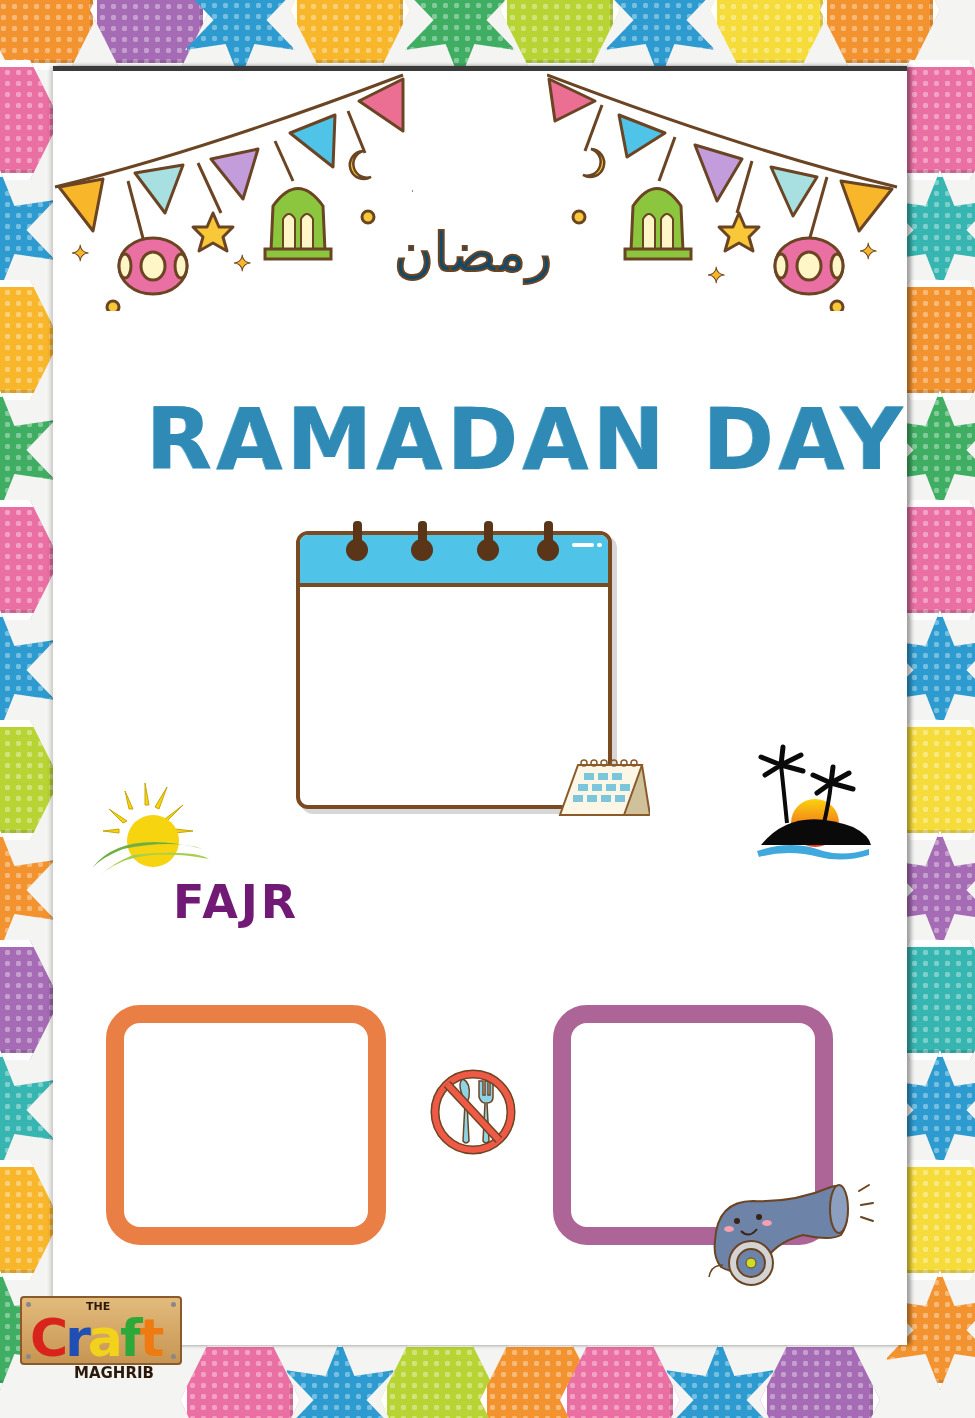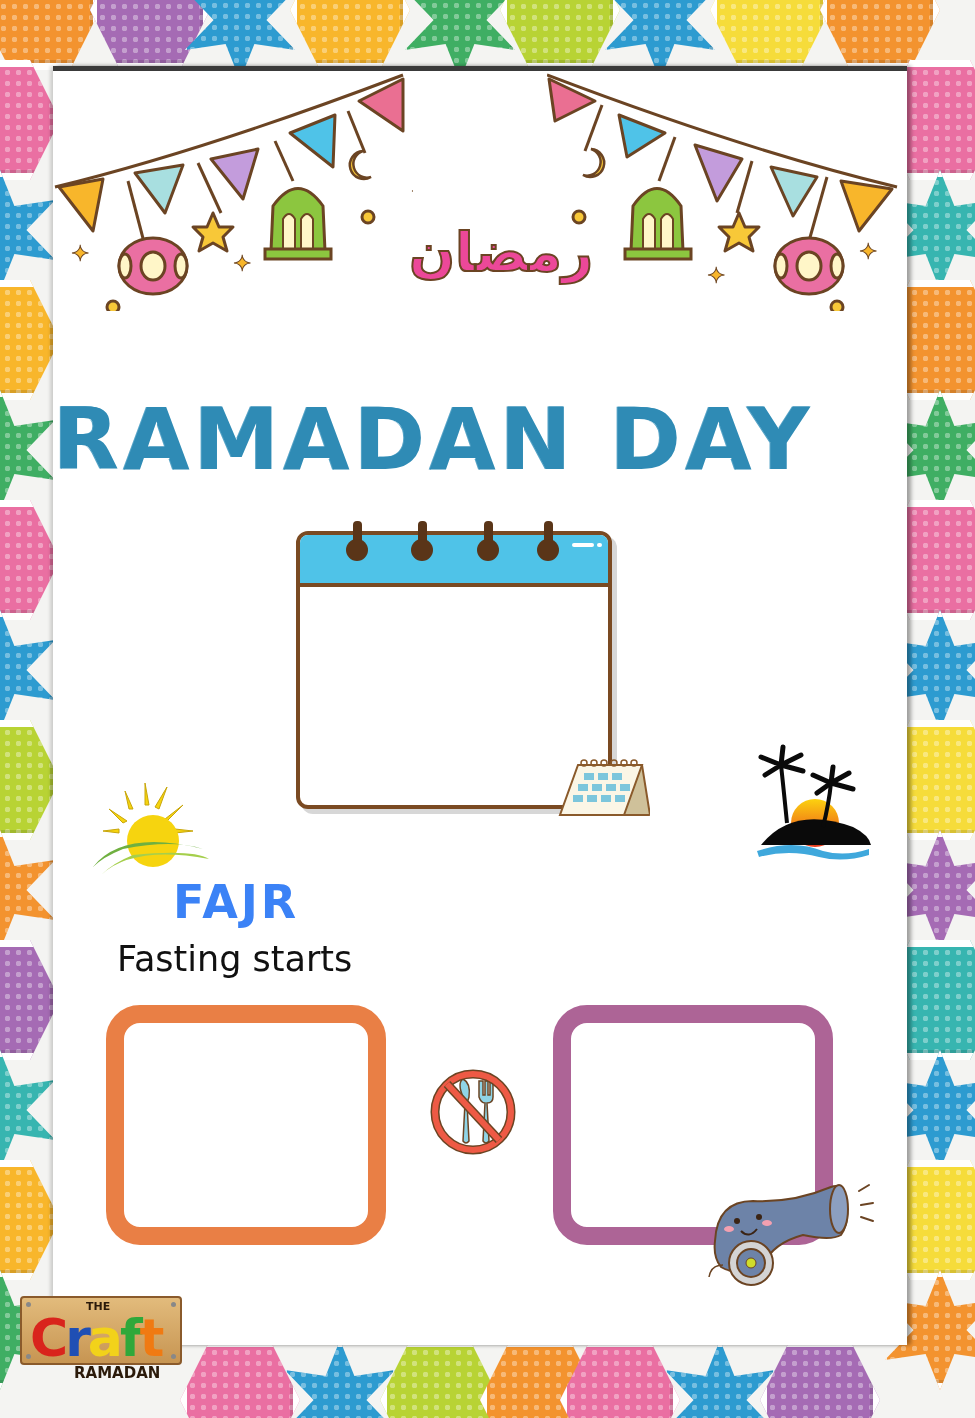--- a/index.html
+++ b/index.html
@@ -22,29 +22,29 @@
   
   .card {
     position:absolute; left:53px; top:66px; width:854px; height:1279px;
     background:#ffffff;
     border-top:5px solid #3a3a3a;
     box-shadow: 4px 0 4px rgba(0,0,0,0.35), -3px 0 3px rgba(0,0,0,0.15);
     box-sizing:border-box;
   }
   .abs { position:absolute; }
   .title {
-    position:absolute; left:0; top:318px; width:854px; text-align:left;
+    position:absolute; left:0; top:318px; width:854px; text-align:right;
     font-family:"DejaVu Sans", sans-serif; font-weight:bold;
     font-size:86px; letter-spacing:4px; color:#2f8bb5;
     text-shadow: 1px 1px 0 #fff, -1px 0 0 #5aa6c9;
   }
   .arabic {
-    position:absolute; left:300px; top:150px; width:240px; 
-    font-family:"DejaVu Sans", sans-serif; font-weight:bold;
-    font-size:54px; color:#ec4899;
+    position:absolute; left:300px; top:150px; width:240px; text-align:center;
+    font-family:"DejaVu Sans", sans-serif; font-weight:normal;
+    font-size:54px; color:#0c4a6e;
     -webkit-text-stroke: 2px #6b4423;
   }
   .prayer-name {
     position:absolute; font-weight:bold; font-size:46px; letter-spacing:3px;
     font-family:"DejaVu Sans", sans-serif;
   }
   .prayer-sub {
     position:absolute; font-size:35px; color:#111111;
     font-family:"DejaVu Sans", sans-serif;
   }
@@ -264,22 +264,21 @@
     </defs>
     <circle cx="62" cy="80" r="24" fill="url(#sunG)"></circle>
     <path d="M8 102 Q40 62 100 84 Q116 92 118 102 Z" fill="#0a0a0a"></path>
     <path d="M4 108 Q40 96 70 108 Q92 114 116 106 L116 112 Q90 120 66 114 Q36 106 6 114 Z" fill="#3fa8dc"></path>
     <path d="M34 80 Q30 40 28 22" stroke="#0a0a0a" stroke-width="4" fill="none"></path>
     <path d="M28 22 L8 14 M28 22 L12 32 M28 22 L48 12 M28 22 L50 28 M28 22 L30 4" stroke="#0a0a0a" stroke-width="5" stroke-linecap="round"></path>
     <path d="M70 84 Q76 60 78 40" stroke="#0a0a0a" stroke-width="4" fill="none"></path>
     <path d="M78 40 L60 32 M78 40 L64 50 M78 40 L96 30 M78 40 L100 46 M78 40 L80 24" stroke="#0a0a0a" stroke-width="5" stroke-linecap="round"></path>
   </svg>
 
-  <div class="prayer-name" style="left:120px;top:804px;color:#3b82f6;">FAJR</div>
-  <div class="prayer-sub" style="left:64px;top:868px;">Fasting starts</div>
+  <div class="prayer-name" style="left:120px;top:804px;color:#701a75;">FAJR</div>
 
 
   <div class="time-box" style="left:53px;top:934px;width:280px;height:240px;border:18px solid #e97f45;"></div>
   <div class="time-box" style="left:500px;top:934px;width:280px;height:240px;border:18px solid #ad6496;"></div>
 
   <svg class="abs" style="left:372px;top:998px;" width="96" height="86" viewBox="0 0 96 86">
     <path d="M38 28 Q32 14 38 10 Q46 14 44 28 L42 34 L44 72 Q41 76 38 72 L40 34 Z" fill="#8fd4e6" stroke="#6b4423" stroke-width="1.5"></path>
     <path d="M54 12 L54 28 Q56 34 60 34 L58 72 Q61 76 64 72 L62 34 Q68 34 68 28 L68 12 L65 12 L65 26 L63 26 L63 12 L60 12 L60 26 L58 26 L58 12 Z" fill="#8fd4e6" stroke="#6b4423" stroke-width="1.5"></path>
     <circle cx="48" cy="43" r="38" fill="none" stroke="#6b4423" stroke-width="9"></circle>
     <circle cx="48" cy="43" r="38" fill="none" stroke="#ee5a45" stroke-width="6"></circle>
@@ -301,18 +300,18 @@
     <path d="M20 84 Q8 84 6 96" stroke="#6b4423" stroke-width="1.5" fill="none"></path>
     <path d="M156 10 L166 4 M158 24 L170 22 M158 36 L170 40" stroke="#6b4423" stroke-width="2" stroke-linecap="round"></path>
   </svg>
 </div>
 
 <div class="logo">
   <span class="the">THE</span>
   <span class="craft">
     <span style="color:#d9241c;">C</span><span style="color:#1f4fb4;">r</span><span style="color:#f2d21a;">a</span><span style="color:#2fa83a;">f</span><span style="color:#f07a12;">t</span>
   </span>
-  <span class="corner">RAMADAN</span>
+  <span class="corner">MAGHRIB</span>
   <span style="position:absolute;left:4px;top:4px;width:5px;height:5px;border-radius:50%;background:#888;"></span>
   <span style="position:absolute;right:4px;top:4px;width:5px;height:5px;border-radius:50%;background:#888;"></span>
   <span style="position:absolute;left:4px;bottom:4px;width:5px;height:5px;border-radius:50%;background:#888;"></span>
   <span style="position:absolute;right:4px;bottom:4px;width:5px;height:5px;border-radius:50%;background:#888;"></span>
 </div>
 
 </body></html>

